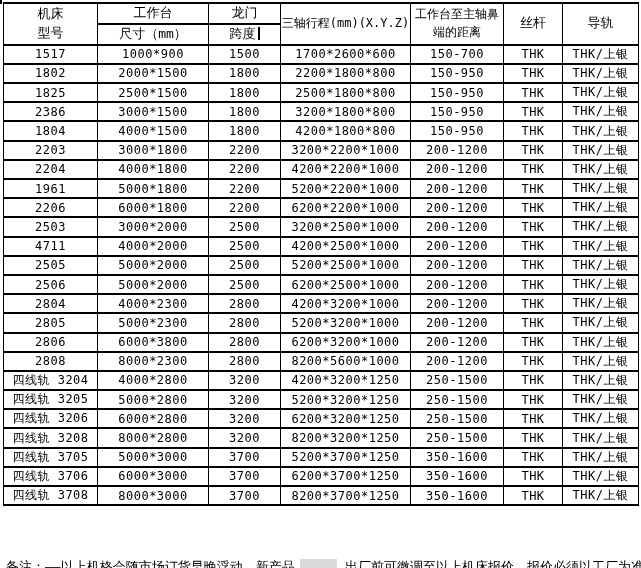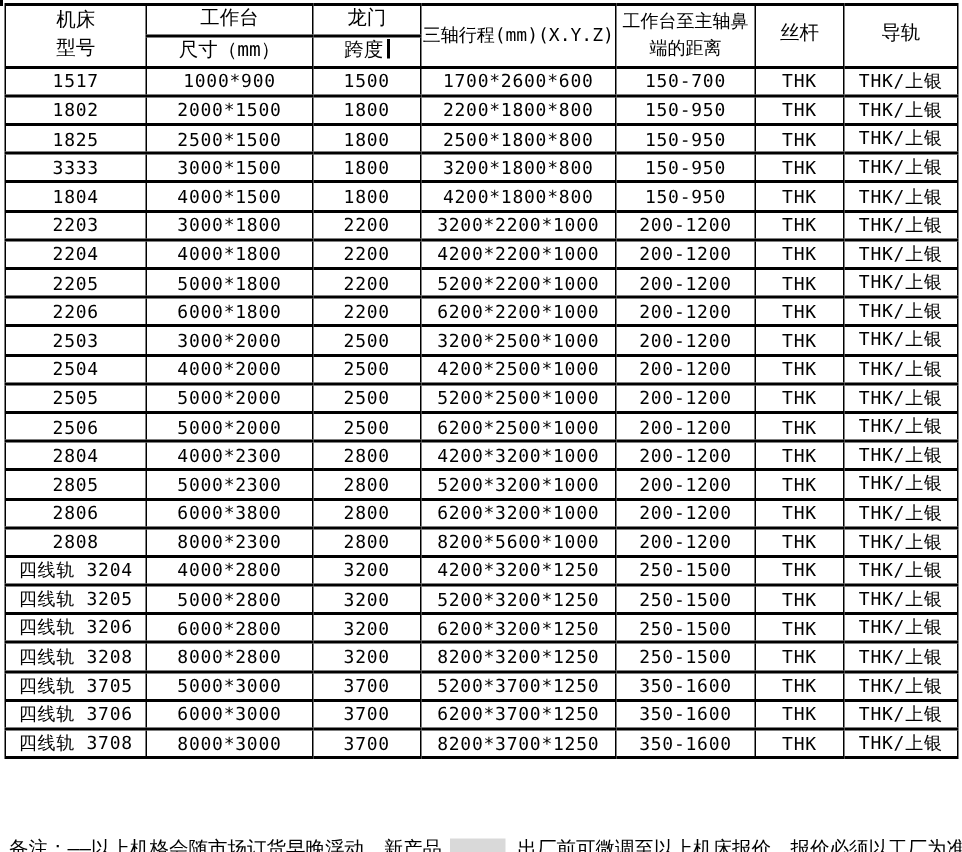--- a/index.html
+++ b/index.html
@@ -97,21 +97,21 @@
       <tr>
         <td>1825</td>
         <td>2500*1500</td>
         <td>1800</td>
         <td>2500*1800*800</td>
         <td>150-950</td>
         <td>THK</td>
         <td>THK/上银</td>
       </tr>
       <tr>
-        <td>3333</td>
+        <td>2386</td>
         <td>3000*1500</td>
         <td>1800</td>
         <td>3200*1800*800</td>
         <td>150-950</td>
         <td>THK</td>
         <td>THK/上银</td>
       </tr>
       <tr>
         <td>1804</td>
         <td>4000*1500</td>
@@ -133,21 +133,21 @@
       <tr>
         <td>2204</td>
         <td>4000*1800</td>
         <td>2200</td>
         <td>4200*2200*1000</td>
         <td>200-1200</td>
         <td>THK</td>
         <td>THK/上银</td>
       </tr>
       <tr>
-        <td>2205</td>
+        <td>1961</td>
         <td>5000*1800</td>
         <td>2200</td>
         <td>5200*2200*1000</td>
         <td>200-1200</td>
         <td>THK</td>
         <td>THK/上银</td>
       </tr>
       <tr>
         <td>2206</td>
         <td>6000*1800</td>
@@ -160,21 +160,21 @@
       <tr>
         <td>2503</td>
         <td>3000*2000</td>
         <td>2500</td>
         <td>3200*2500*1000</td>
         <td>200-1200</td>
         <td>THK</td>
         <td>THK/上银</td>
       </tr>
       <tr>
-        <td>2504</td>
+        <td>4711</td>
         <td>4000*2000</td>
         <td>2500</td>
         <td>4200*2500*1000</td>
         <td>200-1200</td>
         <td>THK</td>
         <td>THK/上银</td>
       </tr>
       <tr>
         <td>2505</td>
         <td>5000*2000</td>

